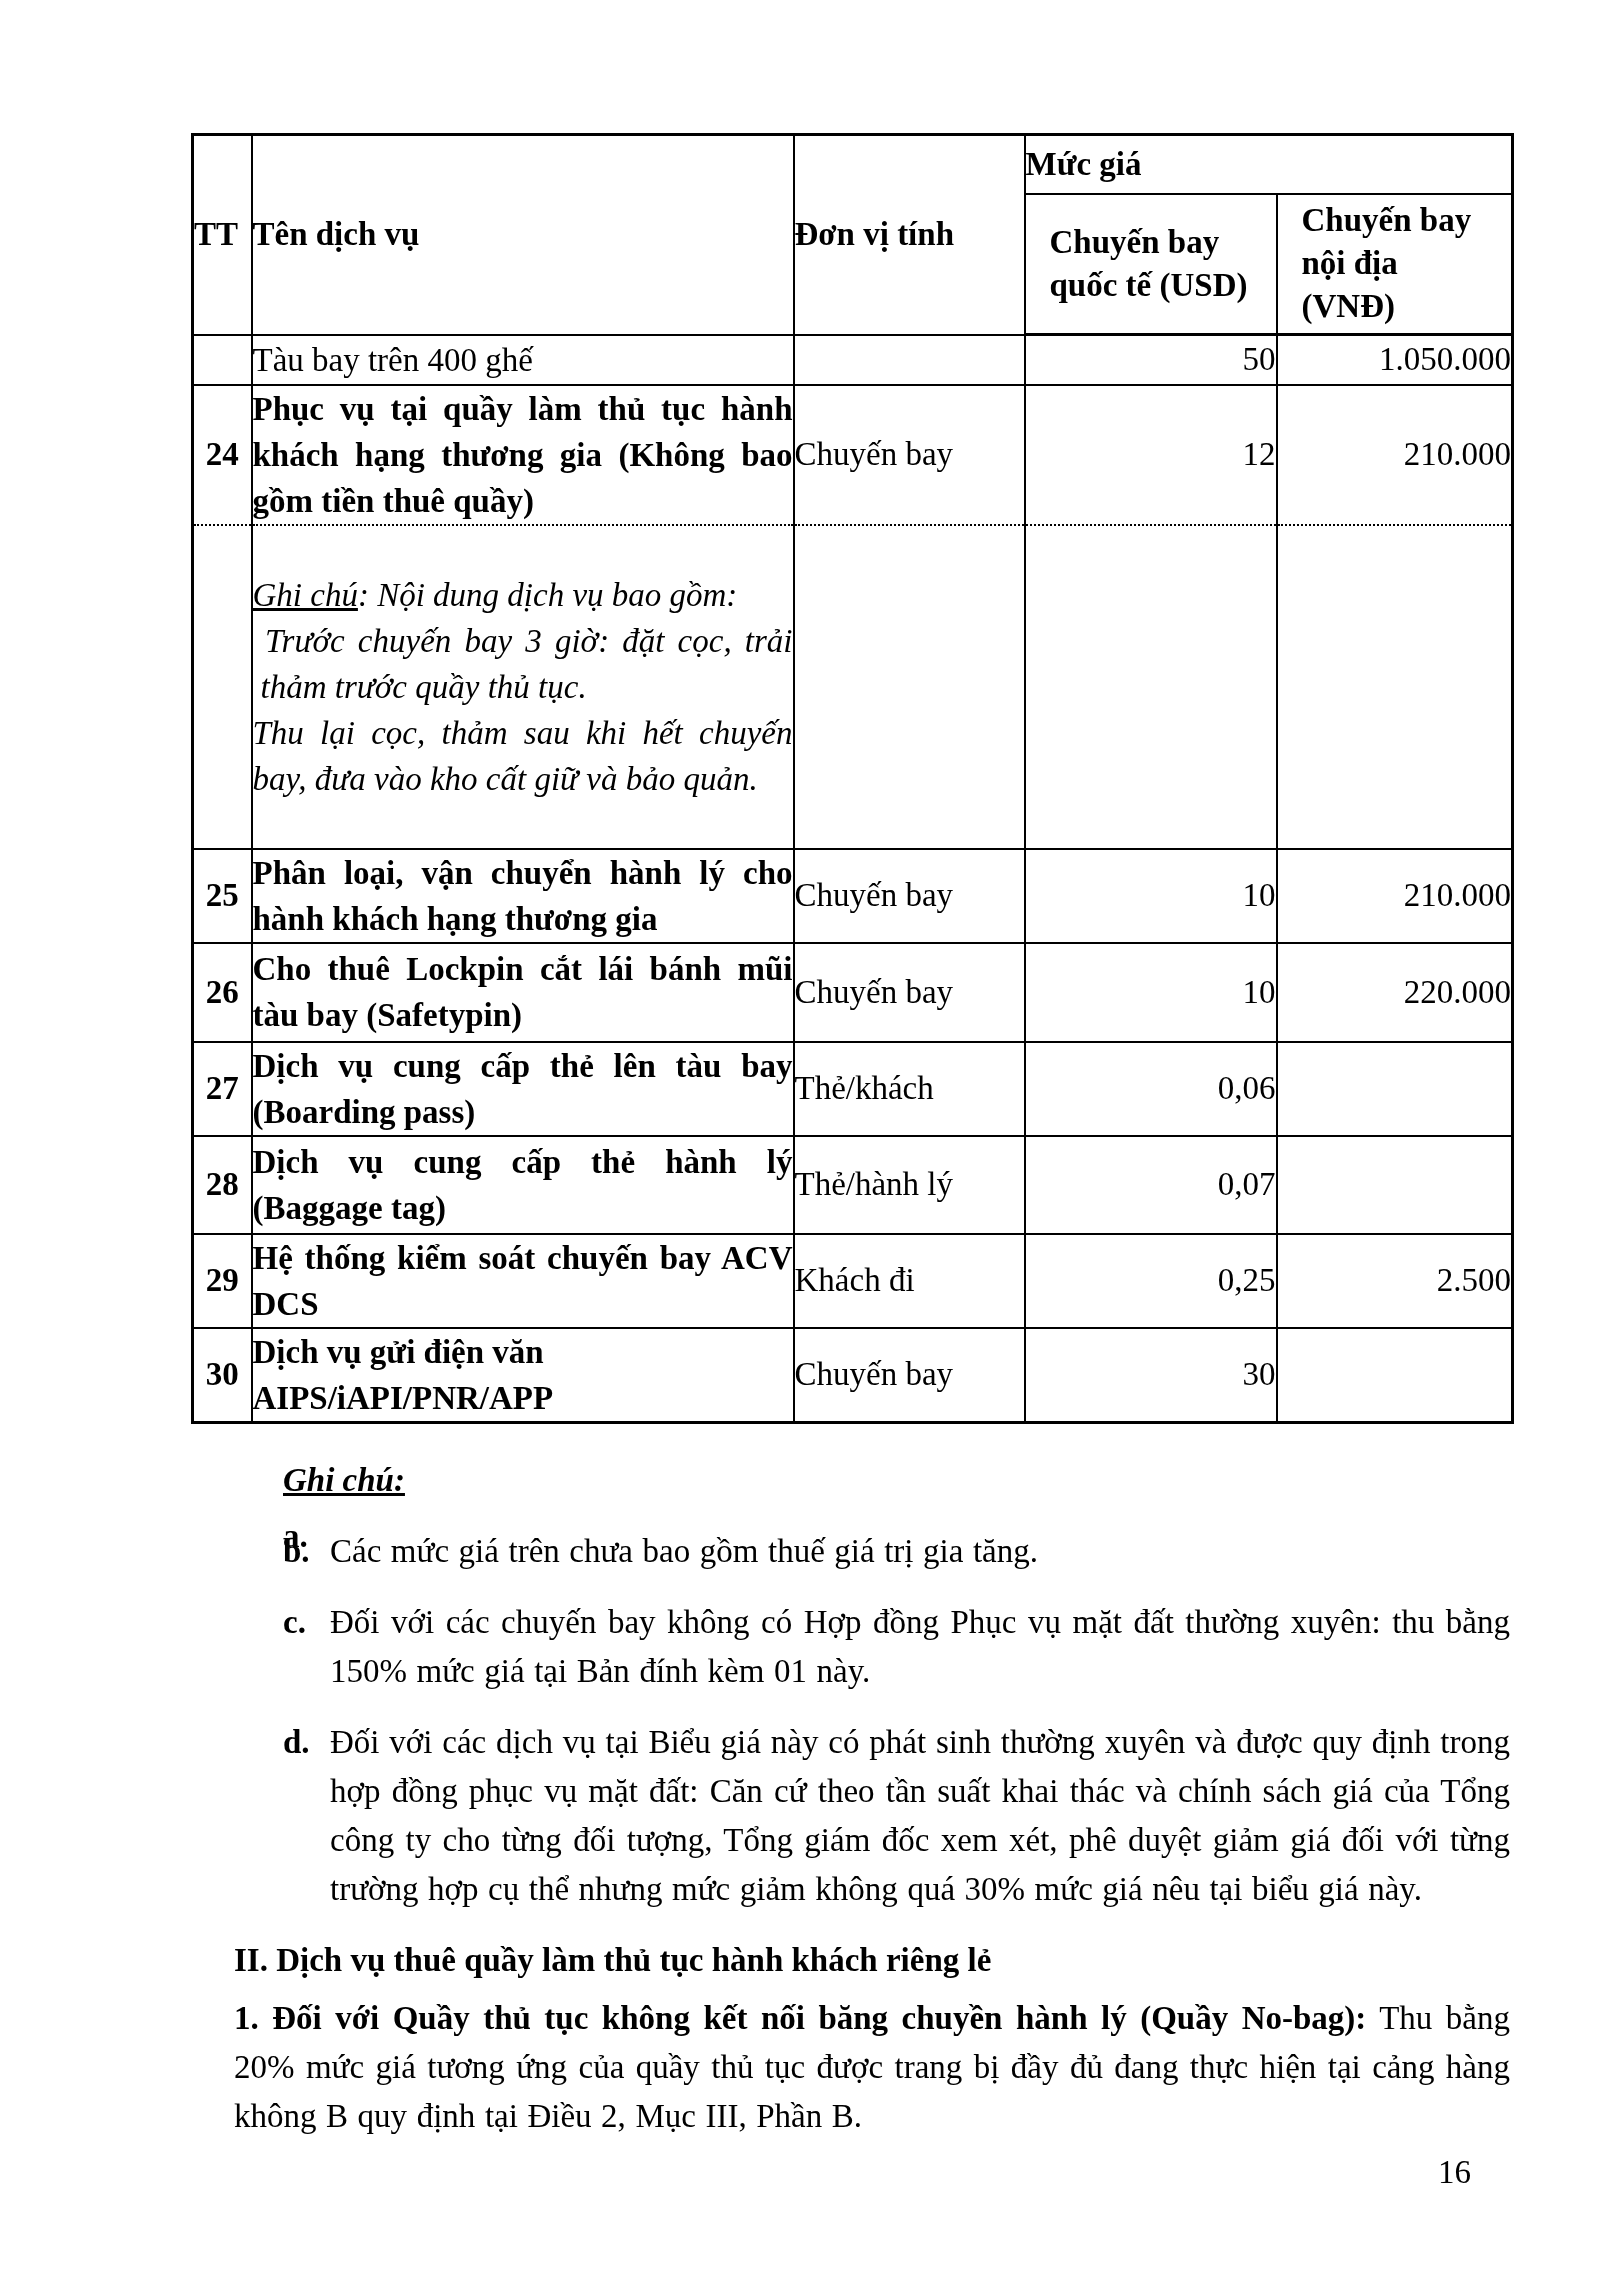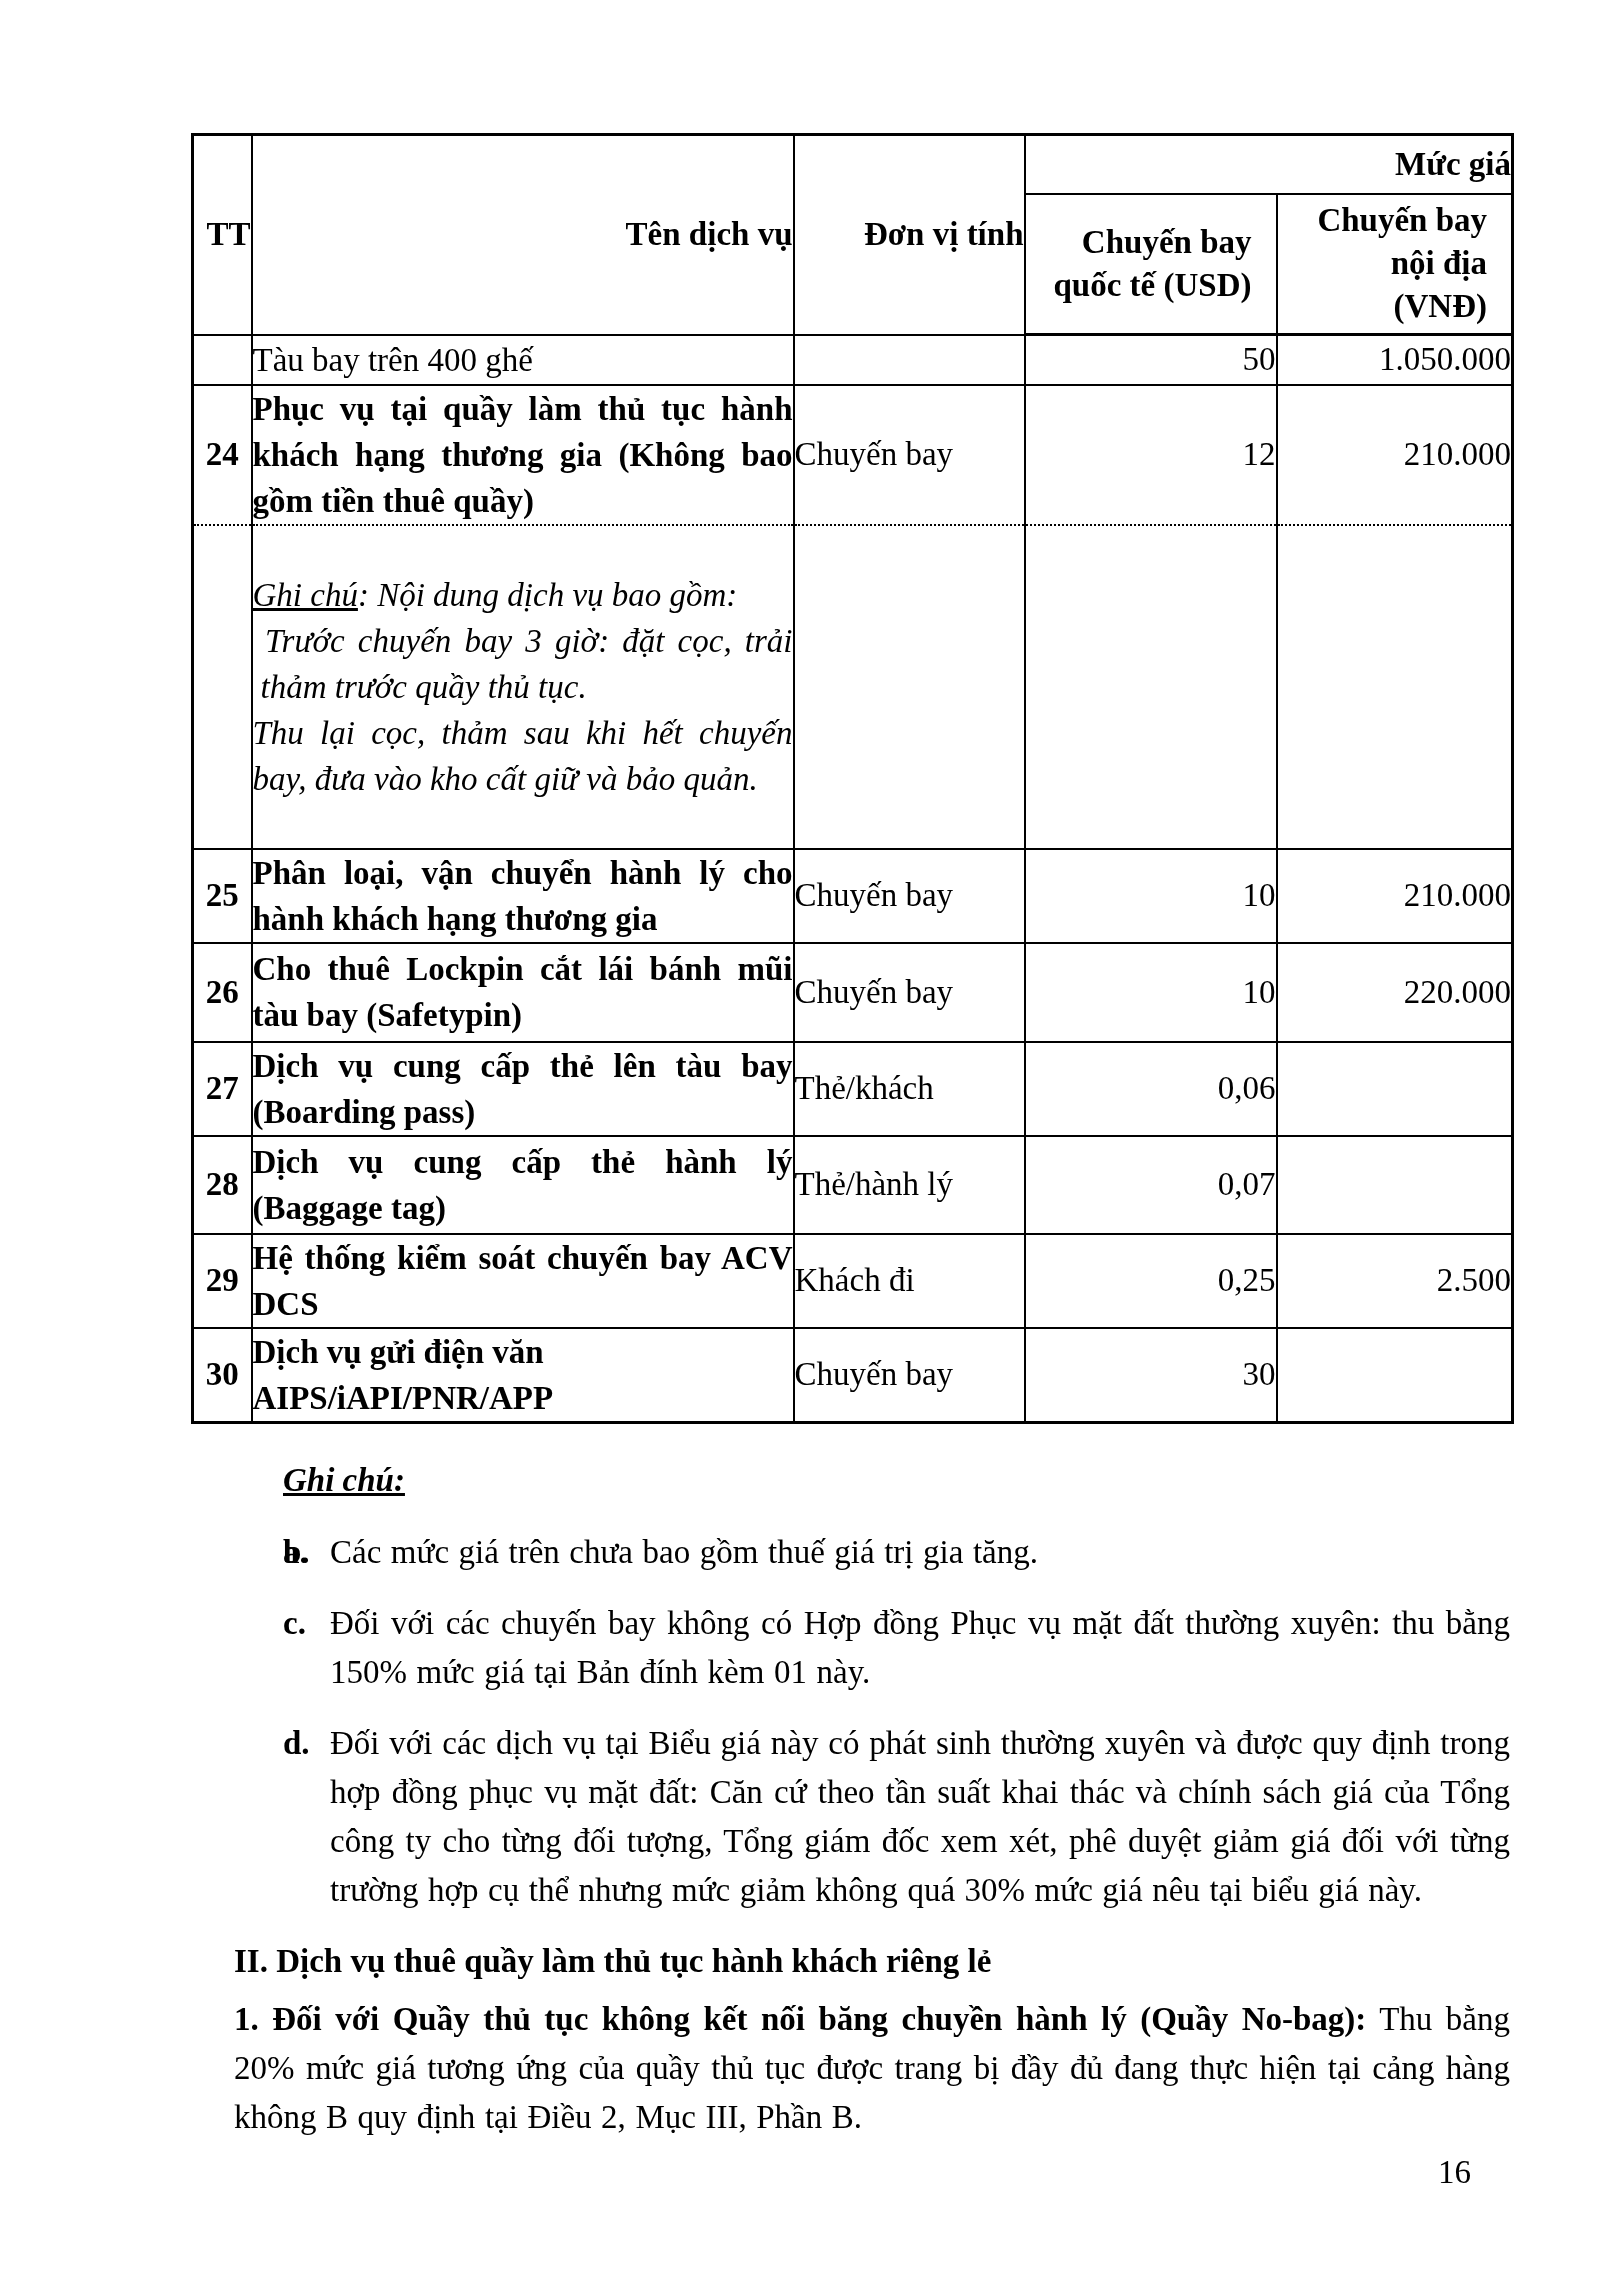--- a/index.html
+++ b/index.html
@@ -16,21 +16,21 @@
     position: absolute; left: 191px; top: 133px;
     width: 1319px; table-layout: fixed;
     border-collapse: collapse; border: 3.9px solid #000;
     font-size: 33px;
   }
   table.price th, table.price td {
     border: 2px solid #000;
     vertical-align: middle;
     padding: 0; overflow: hidden;
   }
-  table.price thead th { font-weight: bold; text-align: right; line-height: 43px; }
+  table.price thead th { font-weight: bold; text-align: left; line-height: 43px; }
   tr.h1 { height: 59px; }
   tr.h2 { height: 141px; }
   th.rspan { border-bottom: 3.9px solid #000; }
   th.grp   { border-bottom: 2px solid #000; }
   tr.h2 th { border-bottom: 3.9px solid #000; padding: 0 24px; }
 
   tbody td { border-top-width: 2.6px; }
   tr.r0 { height: 50px;  }
   tr.r1 { height: 139px; }
   tr.noteRow { height: 324px; }
@@ -59,21 +59,21 @@
   td.noteCell p { margin: 0; line-height: 46px; text-align: justify; }
   td.noteCell p.np2 { padding-left: 8px; text-indent: -19.6px; }
   .ulbl { text-decoration: underline; }
 
   
   .notes {
     position: absolute; left: 191px; top: 1456px; width: 1319px;
     line-height: 49px;
   }
   .gcHeading {
-    margin: 0 0 23px 92px;
+    margin: 0 0 7px 92px;
     font-weight: bold; font-style: italic; text-decoration: underline;
   }
   .noteItem {
     position: relative; padding-left: 139px;
     text-align: justify; word-spacing: 1.3px;
     margin-bottom: 22px;
   }
   .noteItem .marker { position: absolute; left: 92px; top: 0; font-weight: bold; }
   .sec2 { margin: 5.2px 0 9.2px 43px; font-weight: bold; }
   .p1 { margin: 0 0 0 43px; text-align: justify; word-spacing: 1.3px; }

